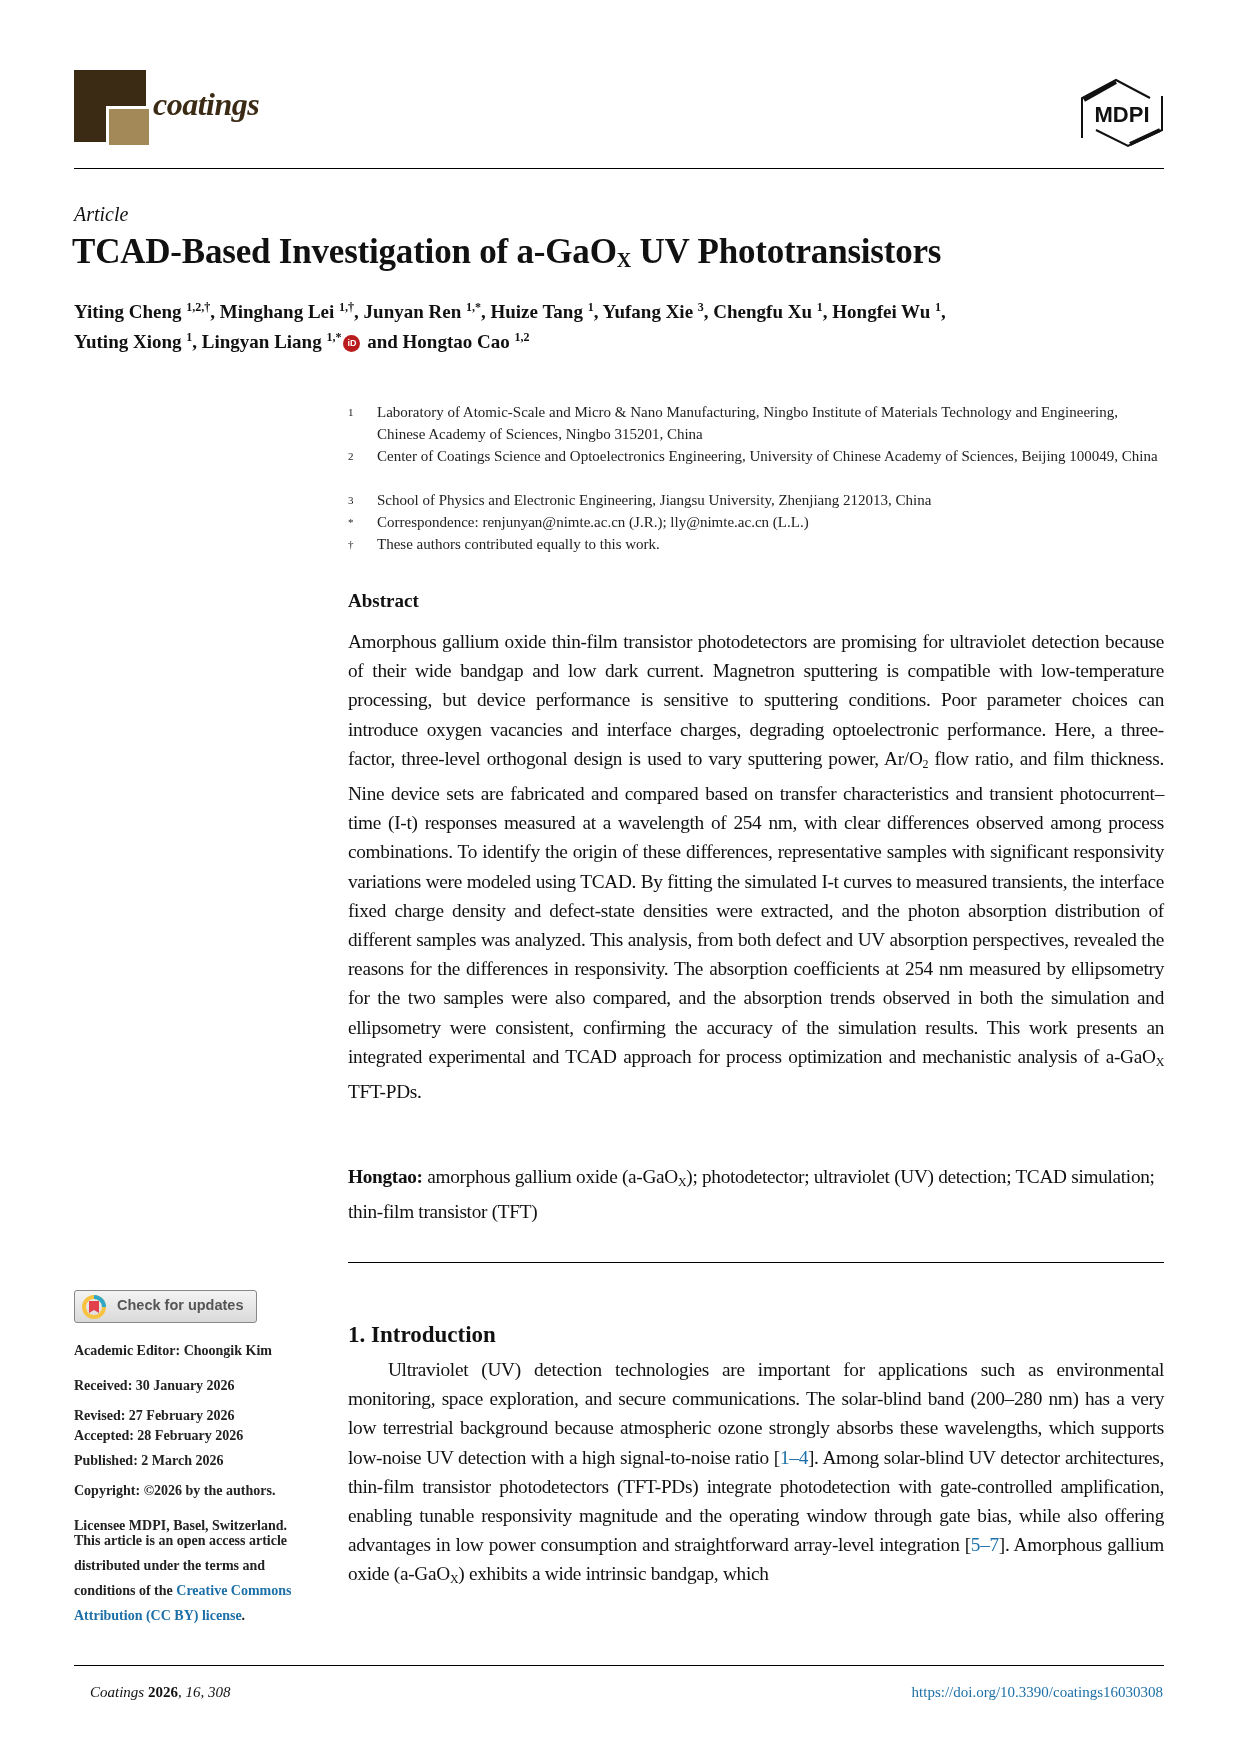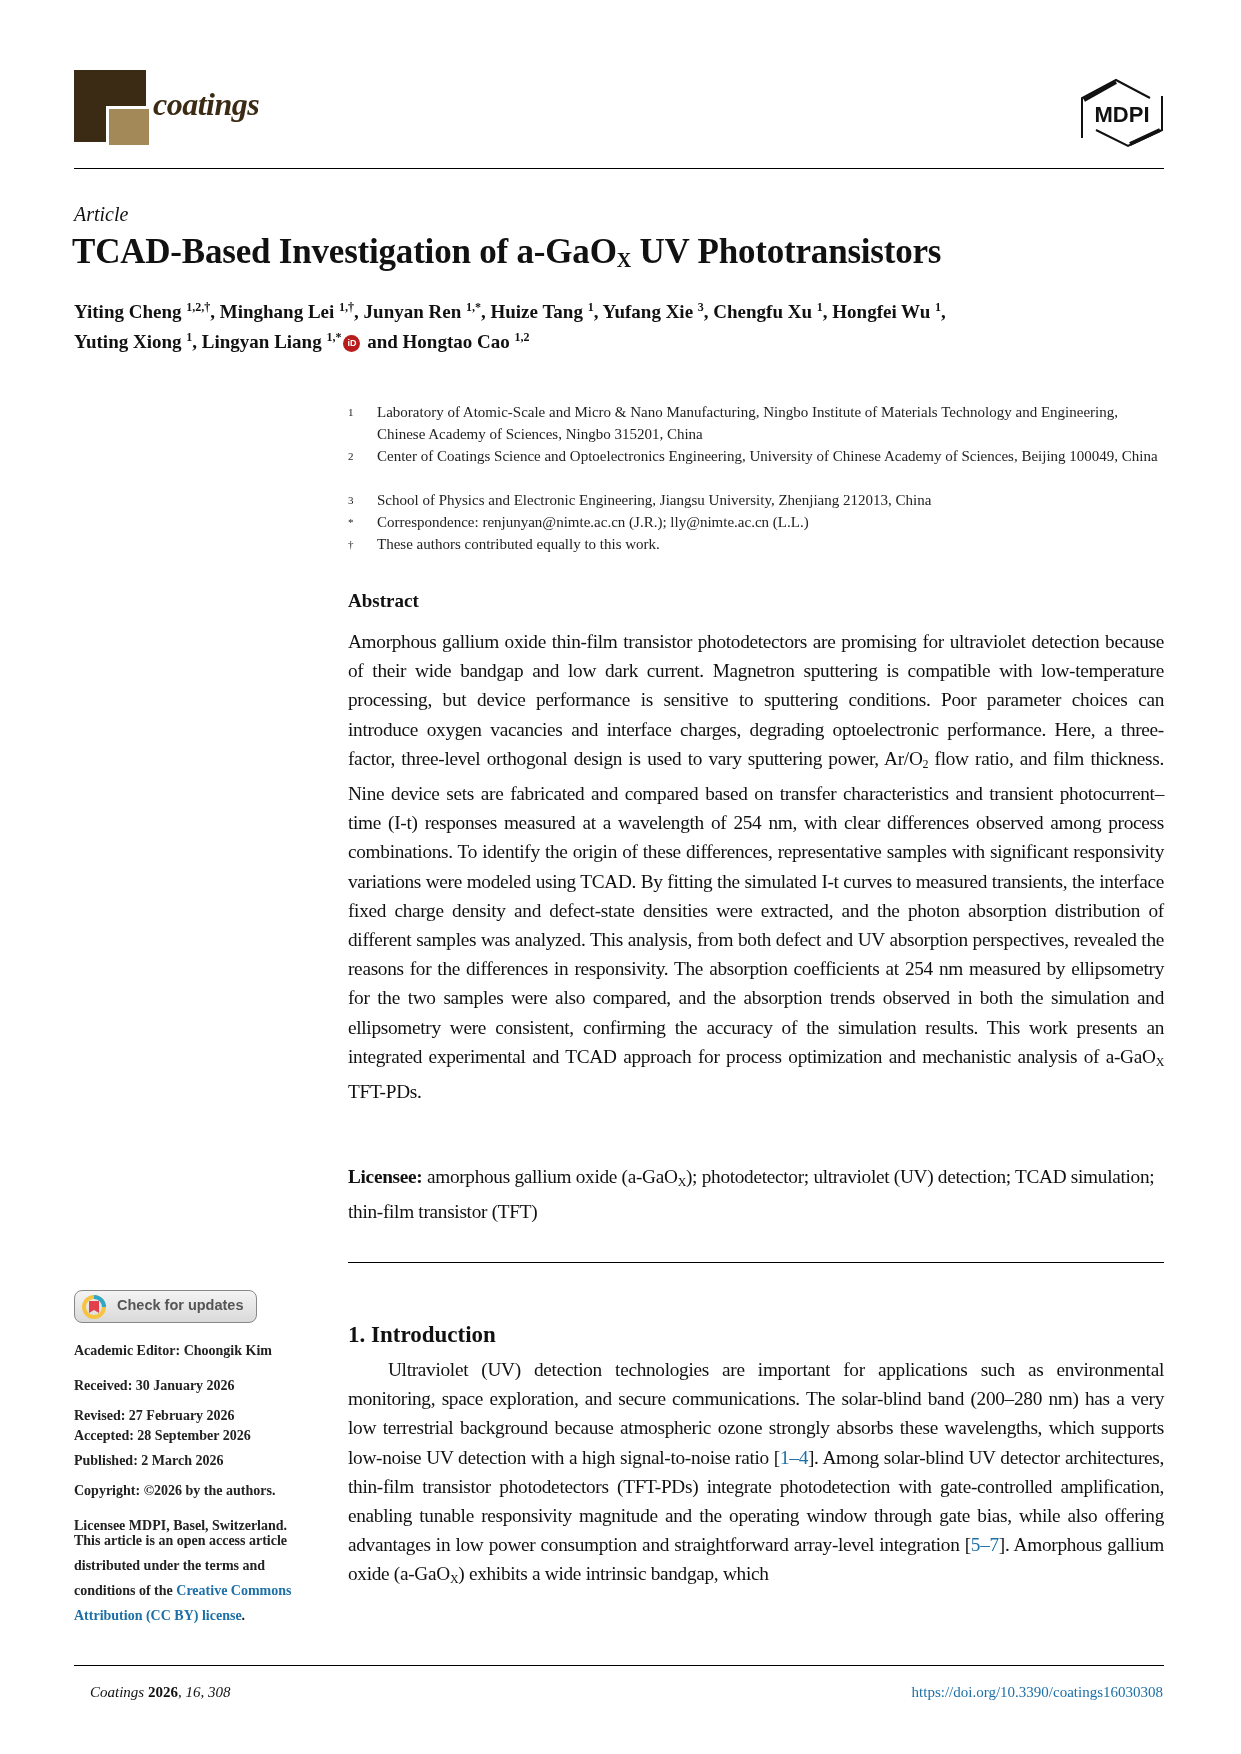--- a/index.html
+++ b/index.html
@@ -26,21 +26,21 @@
   .affil { position: absolute; left: 348px; width: 820px; font-size: 15px; line-height: 22px; color: #222; }
   .affil .mark { position: absolute; left: 0; top: 0; font-size: 11px; }
   .affil .txt { margin-left: 29px; display: block; }
 
   .abstract-heading { position: absolute; left: 348px; top: 590px; font-size: 19px; font-weight: bold; }
   .abstract-text { position: absolute; left: 348px; top: 627px; width: 816px; font-size: 19.3px; line-height: 29.2px; text-align: justify; letter-spacing: -0.3px; }
   .abstract-text sub, .kw sub, .intro-text sub { font-size: 12px; vertical-align: -3px; }
   .kw { position: absolute; left: 348px; top: 1162px; width: 816px; font-size: 19.3px; line-height: 29px; letter-spacing: -0.3px; }
   .kw b { font-weight: bold; }
 
-  .cfu { position: absolute; left: 74px; top: 1290px; width: 183px; height: 33px; border: 1px solid #888; border-radius: 8px; background: linear-gradient(#f4f4f4, #d9d9d9); box-sizing: border-box; }
+  .cfu { position: absolute; left: 74px; top: 1290px; width: 183px; height: 33px; border: 1px solid #888; border-radius: 3px; background: linear-gradient(#f4f4f4, #d9d9d9); box-sizing: border-box; }
   .cfu-icon { position: absolute; left: 7px; top: 4px; width: 24px; height: 24px; }
   .cfu-label { position: absolute; left: 42px; top: 6px; font-family: "Liberation Sans", sans-serif; font-weight: bold; font-size: 14.5px; color: #555; }
   .sidebar-line { position: absolute; left: 74px; font-size: 14px; color: #222; white-space: nowrap; font-weight: bold; }
   .link { color: #1c6fa7; }
 
   .intro-heading { position: absolute; left: 348px; top: 1322px; font-size: 23px; font-weight: bold; }
   .intro-text { position: absolute; left: 348px; top: 1355px; width: 816px; font-size: 19.3px; line-height: 29.2px; text-align: justify; letter-spacing: -0.3px; text-indent: 40px; }
   .cite { color: #1c6fa7; }
 
   .footer-left { position: absolute; left: 74px; top: 1684px; font-size: 15px; font-style: italic; margin-left: 16px; }
@@ -104,37 +104,37 @@
     <span class="txt">Correspondence: renjunyan@nimte.ac.cn (J.R.); lly@nimte.ac.cn (L.L.)</span>
   </div>
 <div class="affil" style="top:533px;">
     <span class="mark">†</span>
     <span class="txt">These authors contributed equally to this work.</span>
   </div>
 
 <div class="abstract-heading">Abstract</div>
 <div class="abstract-text"><span>Amorphous gallium oxide thin-film transistor photodetectors are promising for ultraviolet detection because of their wide bandgap and low dark current.  Magnetron sputtering is compatible with low-temperature processing, but device performance is sensitive to sputtering conditions.  Poor parameter choices can introduce oxygen vacancies and interface charges, degrading optoelectronic performance.  Here, a three-factor, three-level orthogonal design is used to vary sputtering power, Ar/O</span><sub>2</sub><span> flow ratio, and film thickness. Nine device sets are fabricated and compared based on transfer characteristics and transient photocurrent–time (I-t) responses measured at a wavelength of 254 nm, with clear differences observed among process combinations. To identify the origin of these differences, representative samples with significant responsivity variations were modeled using TCAD. By fitting the simulated I-t curves to measured transients, the interface fixed charge density and defect-state densities were extracted, and the photon absorption distribution of different samples was analyzed. This analysis, from both defect and UV absorption perspectives, revealed the reasons for the differences in responsivity.  The absorption coefficients at 254 nm measured by ellipsometry for the two samples were also compared, and the absorption trends observed in both the simulation and ellipsometry were consistent, confirming the accuracy of the simulation results. This work presents an integrated experimental and TCAD approach for process optimization and mechanistic analysis of a-GaO</span><sub>X</sub><span> TFT-PDs.</span></div>
 
-<div class="kw"><b>Licensee:</b><span> amorphous gallium oxide (a-GaO</span><sub>X</sub><span>); photodetector; ultraviolet (UV) detection; TCAD simulation; thin-film transistor (TFT)</span></div>
+<div class="kw"><b>Hongtao:</b><span> amorphous gallium oxide (a-GaO</span><sub>X</sub><span>); photodetector; ultraviolet (UV) detection; TCAD simulation; thin-film transistor (TFT)</span></div>
 
 <div class="rule" style="left:348px; top:1262px; width:816px;"></div>
 
 <div class="cfu">
   <svg class="cfu-icon" viewBox="0 0 24 24">
     <circle cx="12" cy="12" r="10" fill="none" stroke="#f6c342" stroke-width="4"></circle>
     <path d="M12 2 A10 10 0 0 1 22 12" fill="none" stroke="#2fa7c9" stroke-width="4"></path>
     <path d="M7 6 h10 v12 l-5 -3 l-5 3 z" fill="#e2404a"></path>
   </svg>
   <span class="cfu-label">Check for updates</span>
 </div>
 
 <div class="sidebar-line" style="top:1343px;">Academic Editor: Choongik Kim</div>
 <div class="sidebar-line" style="top:1378px;">Received: 30 January 2026</div>
 <div class="sidebar-line" style="top:1408px;">Revised: 27 February 2026</div>
-<div class="sidebar-line" style="top:1428px;">Accepted: 28 September 2026</div>
+<div class="sidebar-line" style="top:1428px;">Accepted: 28 February 2026</div>
 <div class="sidebar-line" style="top:1453px;">Published: 2 March 2026</div>
 <div class="sidebar-line" style="top:1483px;"><b>Copyright:</b><span> ©2026 by the authors.</span></div>
 <div class="sidebar-line" style="top:1518px;text-align:right;">Licensee MDPI, Basel, Switzerland.</div>
 <div class="sidebar-line" style="top:1533px;">This article is an open access article</div>
 <div class="sidebar-line" style="top:1558px;">distributed under the terms and</div>
 <div class="sidebar-line" style="top:1583px;"><span>conditions of the </span><span class="link">Creative Commons</span></div>
 <div class="sidebar-line" style="top:1608px;"><span class="link">Attribution (CC BY) license</span><span>.</span></div>
 
 <div class="intro-heading">1. Introduction</div>
 <div class="intro-text"><span>Ultraviolet (UV) detection technologies are important for applications such as environmental monitoring, space exploration, and secure communications.  The solar-blind band (200–280 nm) has a very low terrestrial background because atmospheric ozone strongly absorbs these wavelengths, which supports low-noise UV detection with a high signal-to-noise ratio [</span><span class="cite">1–4</span><span>]. Among solar-blind UV detector architectures, thin-film transistor photodetectors (TFT-PDs) integrate photodetection with gate-controlled amplification, enabling tunable responsivity magnitude and the operating window through gate bias, while also offering advantages in low power consumption and straightforward array-level integration [</span><span class="cite">5–7</span><span>]. Amorphous gallium oxide (a-GaO</span><sub>X</sub><span>) exhibits a wide intrinsic bandgap, which</span></div>

